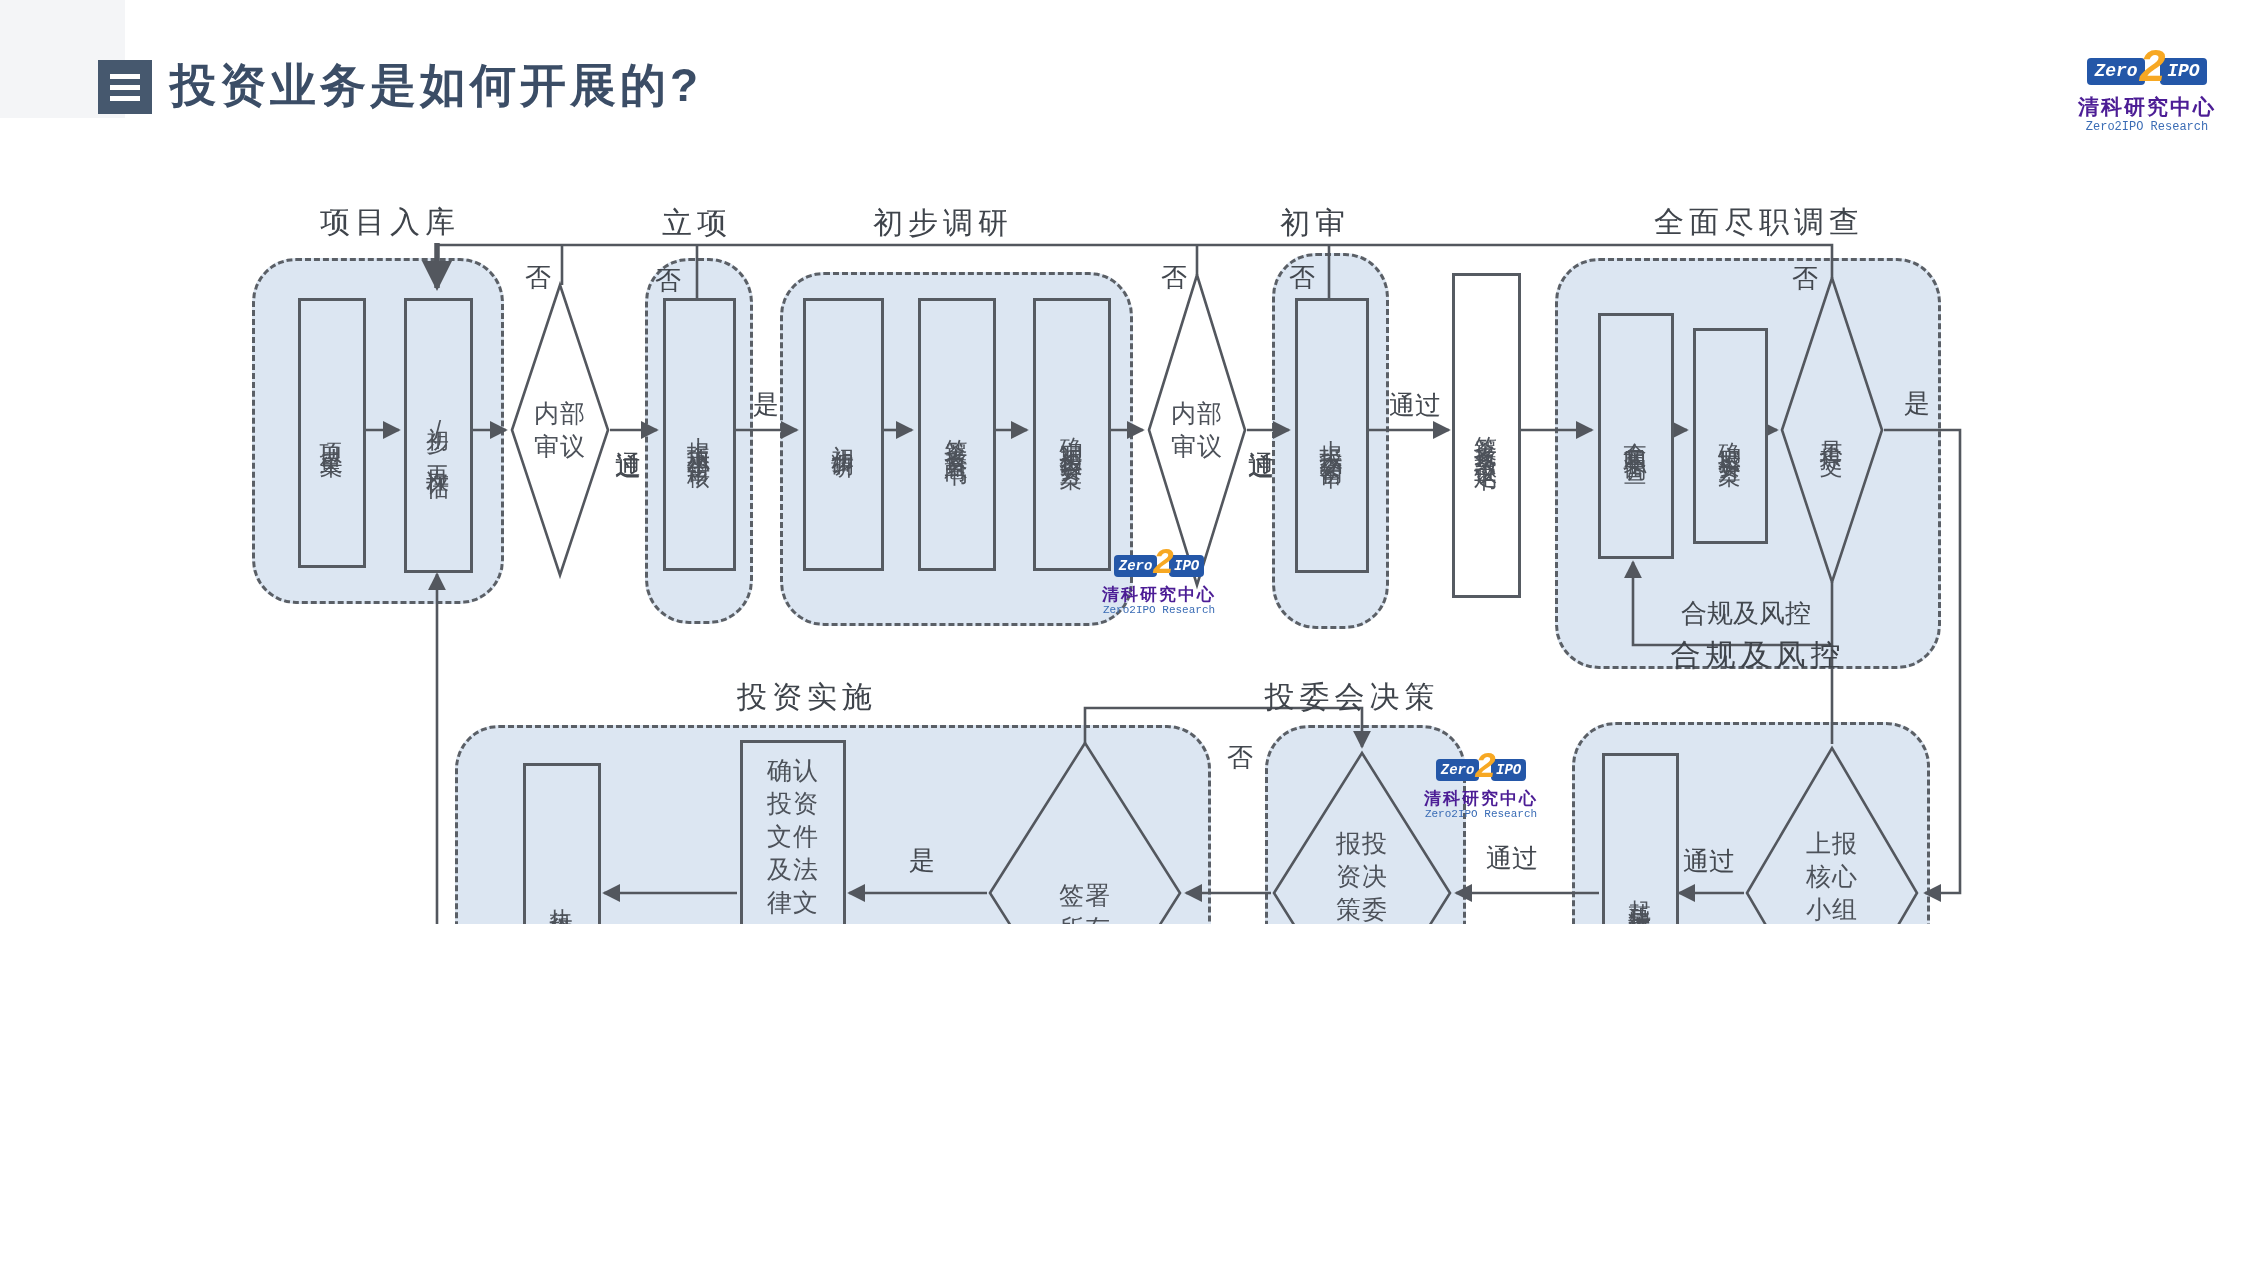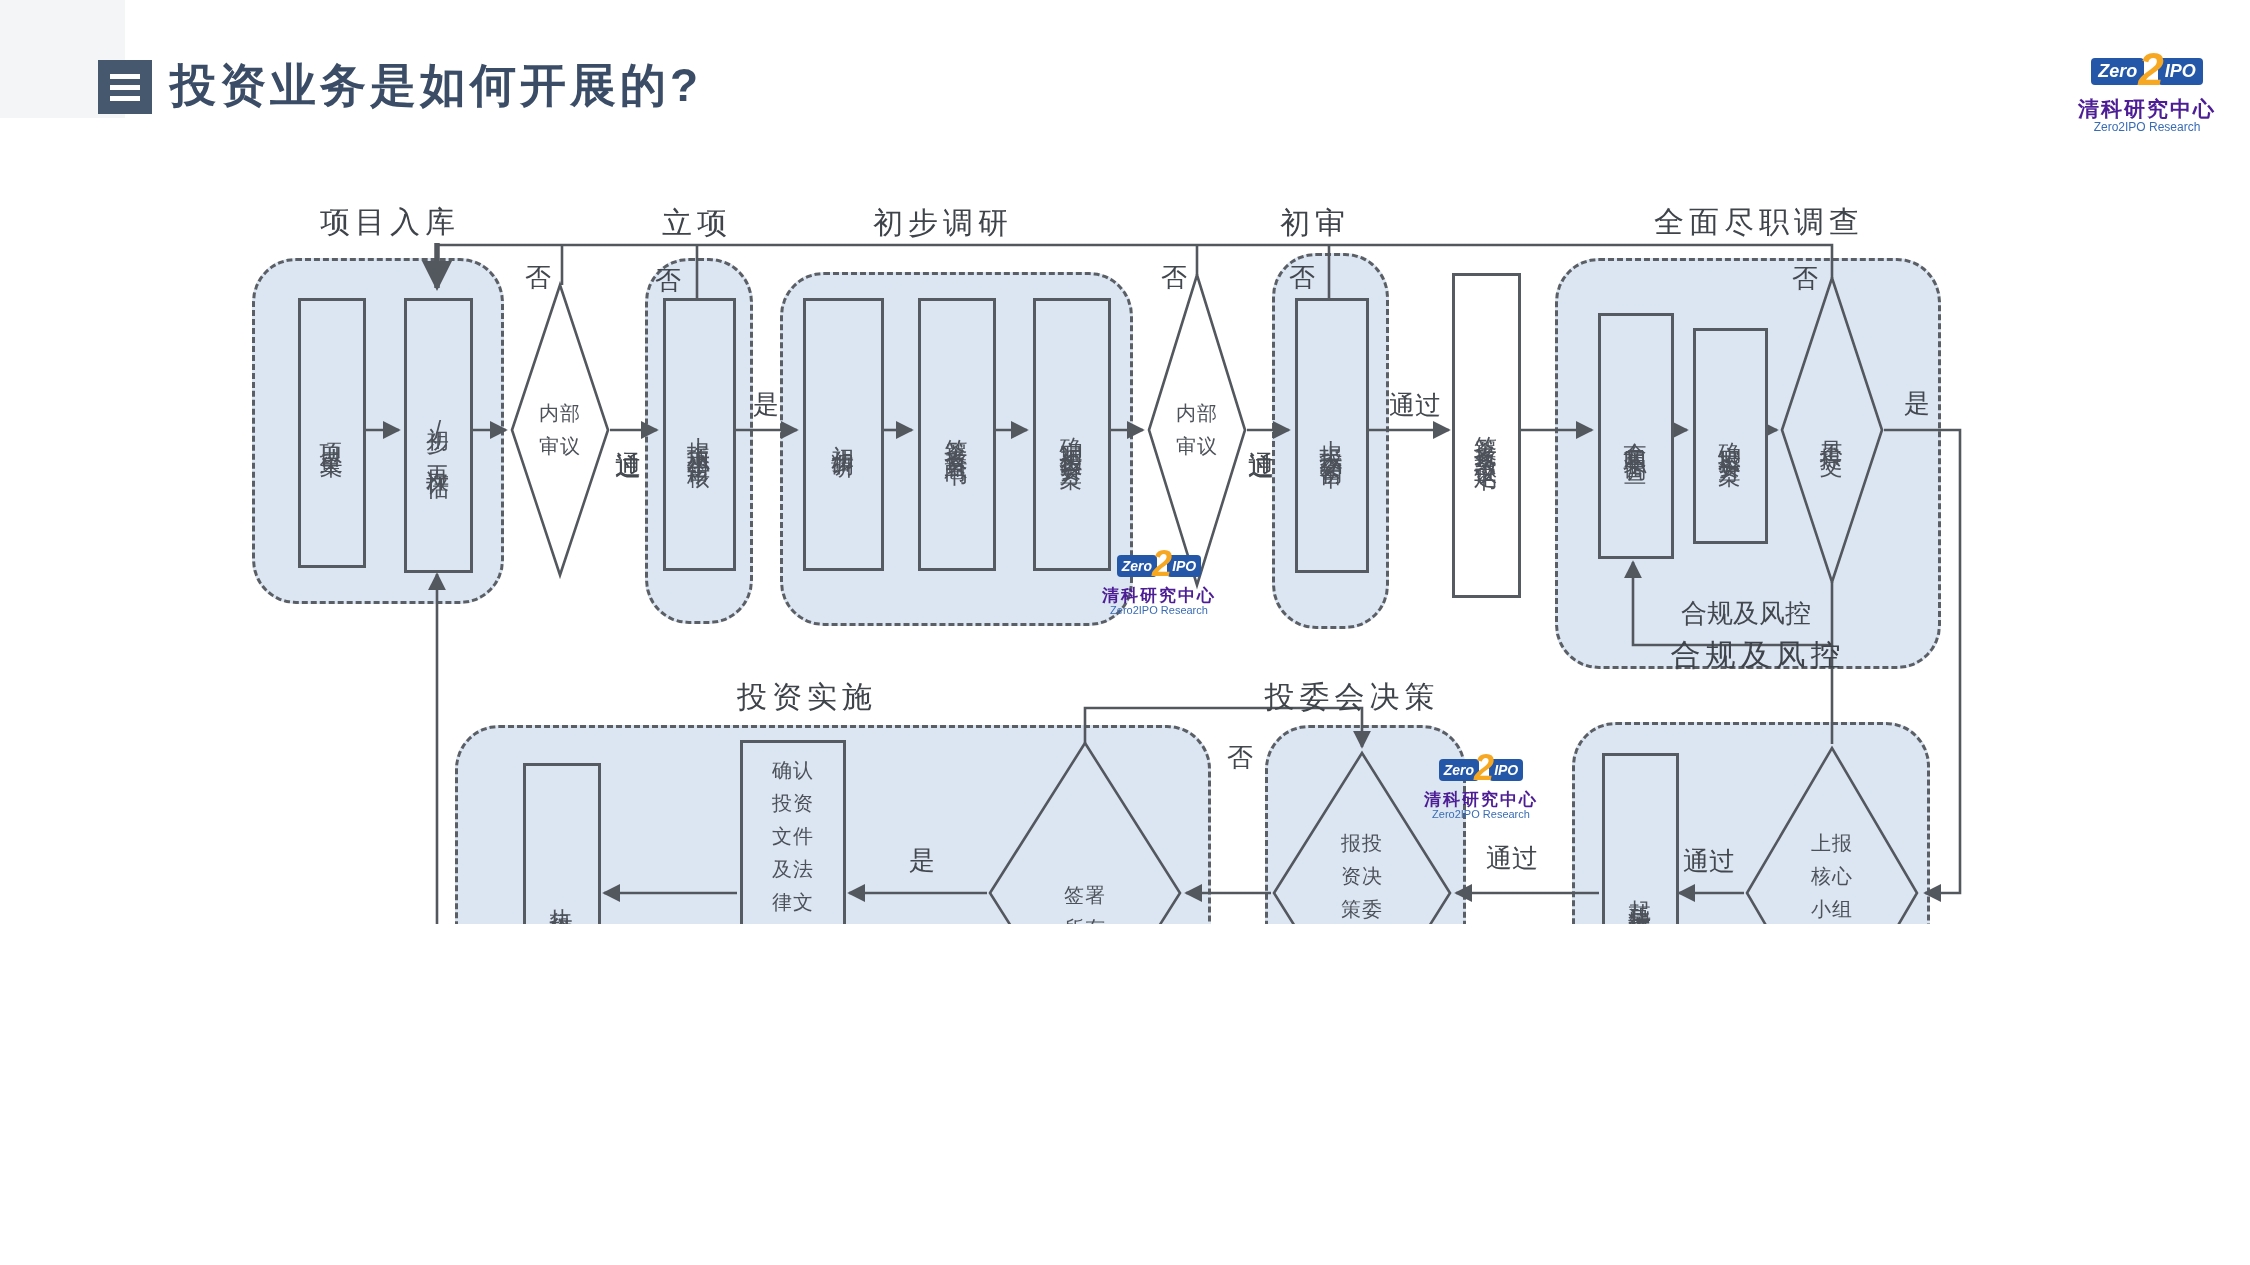--- a/index.html
+++ b/index.html
@@ -7,21 +7,21 @@
   #stage{position:relative;width:2250px;height:924px;background:#ffffff;overflow:hidden;}
 
   
   .corner-block{position:absolute;left:0;top:0;width:125px;height:118px;background:#f4f5f7;}
   .title-icon{position:absolute;left:98px;top:60px;width:54px;height:54px;background:#46586e;
     display:flex;flex-direction:column;justify-content:center;align-items:center;gap:6px;}
   .title-icon i{display:block;width:30px;height:5px;background:#ffffff;}
   .page-title{position:absolute;left:170px;top:55px;font-size:46px;font-weight:bold;color:#3b4d66;letter-spacing:4px;}
 
   
-  .z2{position:absolute;display:flex;flex-direction:column;align-items:center;line-height:1;}
+  .z2{position:absolute;display:flex;flex-direction:column;align-items:center;line-height:1;font-family:Liberation Mono, monospace;}
   .z2-row{display:flex;align-items:center;}
   .zbox{background:#2457a8;color:#ffffff;font-weight:bold;font-style:italic;border-radius:4px;
     display:flex;align-items:center;justify-content:center;}
   .ztwo{color:#f7a823;font-weight:800;font-style:italic;position:relative;z-index:2;}
   .zcn{color:#4c1d95;font-weight:bold;letter-spacing:2px;}
   .zen{color:#3a6cb5;}
   .z2-main .zbox{height:27px;padding:0 7px;font-size:18px;}
   .z2-main .ztwo{font-size:46px;margin:0 -6px;top:-2px;}
   .z2-main .zcn{font-size:21px;margin-top:4px;}
   .z2-main .zen{font-size:12px;margin-top:2px;}
@@ -29,21 +29,21 @@
   .z2-wm .ztwo{font-size:36px;margin:0 -5px;top:-2px;}
   .z2-wm .zcn{font-size:17px;margin-top:3px;}
   .z2-wm .zen{font-size:11px;margin-top:1px;}
 
   
   .sec{position:absolute;background:#dce6f2;border:3px dashed #5a5f66;border-radius:44px;}
   .node{position:absolute;background:#dce6f2;border:3px solid #565b62;color:#4d525a;
     display:flex;align-items:center;justify-content:center;}
   .node.white{background:#ffffff;}
   .vtext{writing-mode:vertical-rl;text-orientation:upright;letter-spacing:4px;font-size:23px;}
-  .wrap2{width:52px;text-align:center;font-size:20px;line-height:33px;letter-spacing:1px;}
+  .wrap2{width:52px;text-align:center;font-size:25px;line-height:33px;letter-spacing:1px;}
   .dtext{position:absolute;transform:translate(-50%,-50%);color:#4d525a;display:flex;
     align-items:center;justify-content:center;}
   .lbl{position:absolute;transform:translate(-50%,-50%);color:#3f444b;font-size:30px;
     letter-spacing:5px;white-space:nowrap;font-weight:500;}
   .elbl{position:absolute;transform:translate(-50%,-50%);color:#43484f;font-size:26px;white-space:nowrap;}
   .elbl.vert{writing-mode:vertical-rl;text-orientation:upright;letter-spacing:2px;}
   svg.wires{position:absolute;left:0;top:0;z-index:5;}
   .overlay{position:absolute;left:0;top:0;width:100%;height:100%;z-index:6;pointer-events:none;}
   .overlay .node,.overlay .dtext,.overlay .lbl,.overlay .elbl,.overlay .z2{pointer-events:auto;}
 

